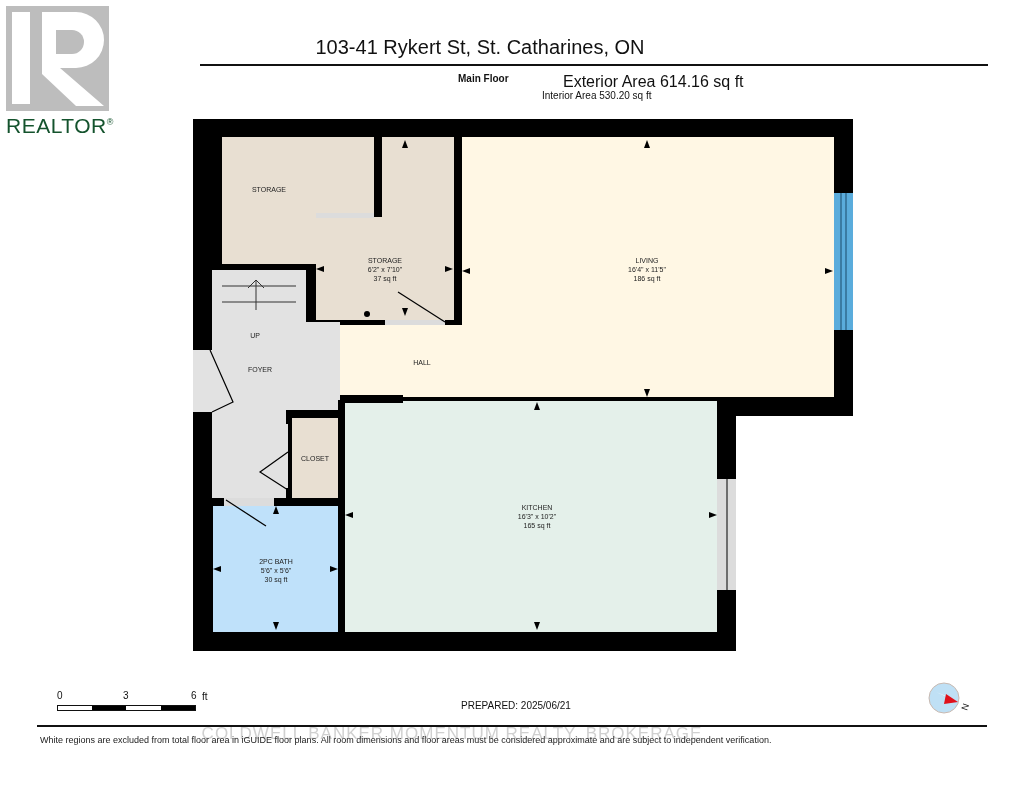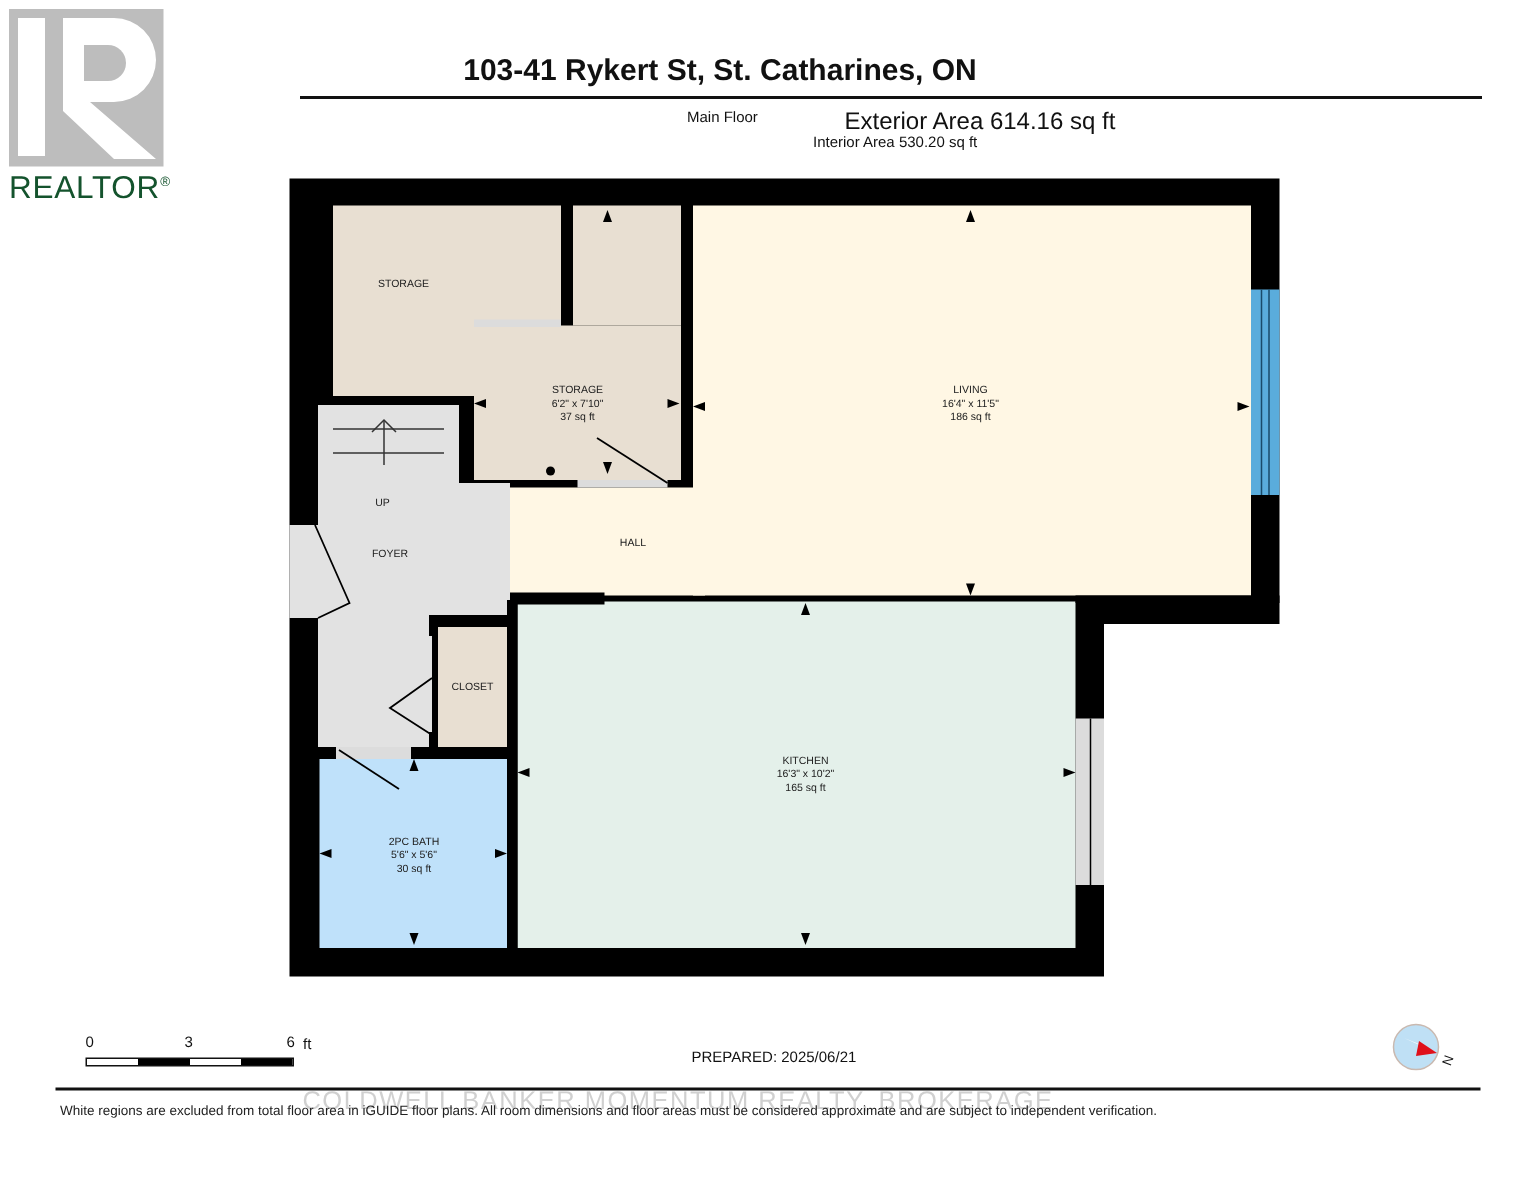--- a/index.html
+++ b/index.html
@@ -2,23 +2,23 @@
 <html><head>
 <meta charset="utf-8">
 <style>
   html, body { margin: 0; padding: 0; background: #ffffff; }
   body { width: 1024px; height: 791px; position: relative; overflow: hidden; font-family: "Liberation Sans", sans-serif; color: #111; }
   .abs { position: absolute; }
   #logo { left: 6px; top: 6px; width: 103px; height: 105px; background: #bdbdbd; }
   #logo-r-stem { left: 12px; top: 12px; width: 18px; height: 92px; background: #fff; }
   #logo-word { left: 6px; top: 114px; font-size: 21px; color: #14532d; letter-spacing: 0.5px; }
   #logo-word sup { font-size: 9px; }
-  #title { left: 0; width: 960px; top: 36px; text-align: center; font-size: 20px; font-weight: bold; }
+  #title { left: 0; width: 960px; top: 36px; text-align: center; font-size: 20px; font-weight: normal; }
   #title-rule { left: 200px; top: 64px; width: 788px; height: 2px; background: #111; }
-  #floor-label { left: 458px; top: 73px; font-size: 10px; font-weight: normal; }
+  #floor-label { left: 458px; top: 73px; font-size: 10px; font-weight: bold; }
   #ext-area { left: 523px; top: 73px; font-size: 16px; padding-left: 40px; }
   #int-area { left: 523px; top: 90px; font-size: 10px; margin-left: 19px; }
   #plan { left: 0; top: 0; }
   .room-label { font-size: 7px; text-align: center; line-height: 9px; color: #222; }
   #scale { left: 57px; top: 690px; }
   .scale-num { position: absolute; font-size: 10px; }
   #prepared { left: 461px; top: 700px; font-size: 10px; }
   #bottom-rule { left: 37px; top: 725px; width: 950px; height: 2px; background: #111; }
   #watermark { left: 0; width: 904px; top: 724px; text-align: center; font-size: 17px; color: rgba(170,170,170,0.55); letter-spacing: 1px; }
   #disclaimer { left: 40px; top: 735px; font-size: 9px; color: #222; }

